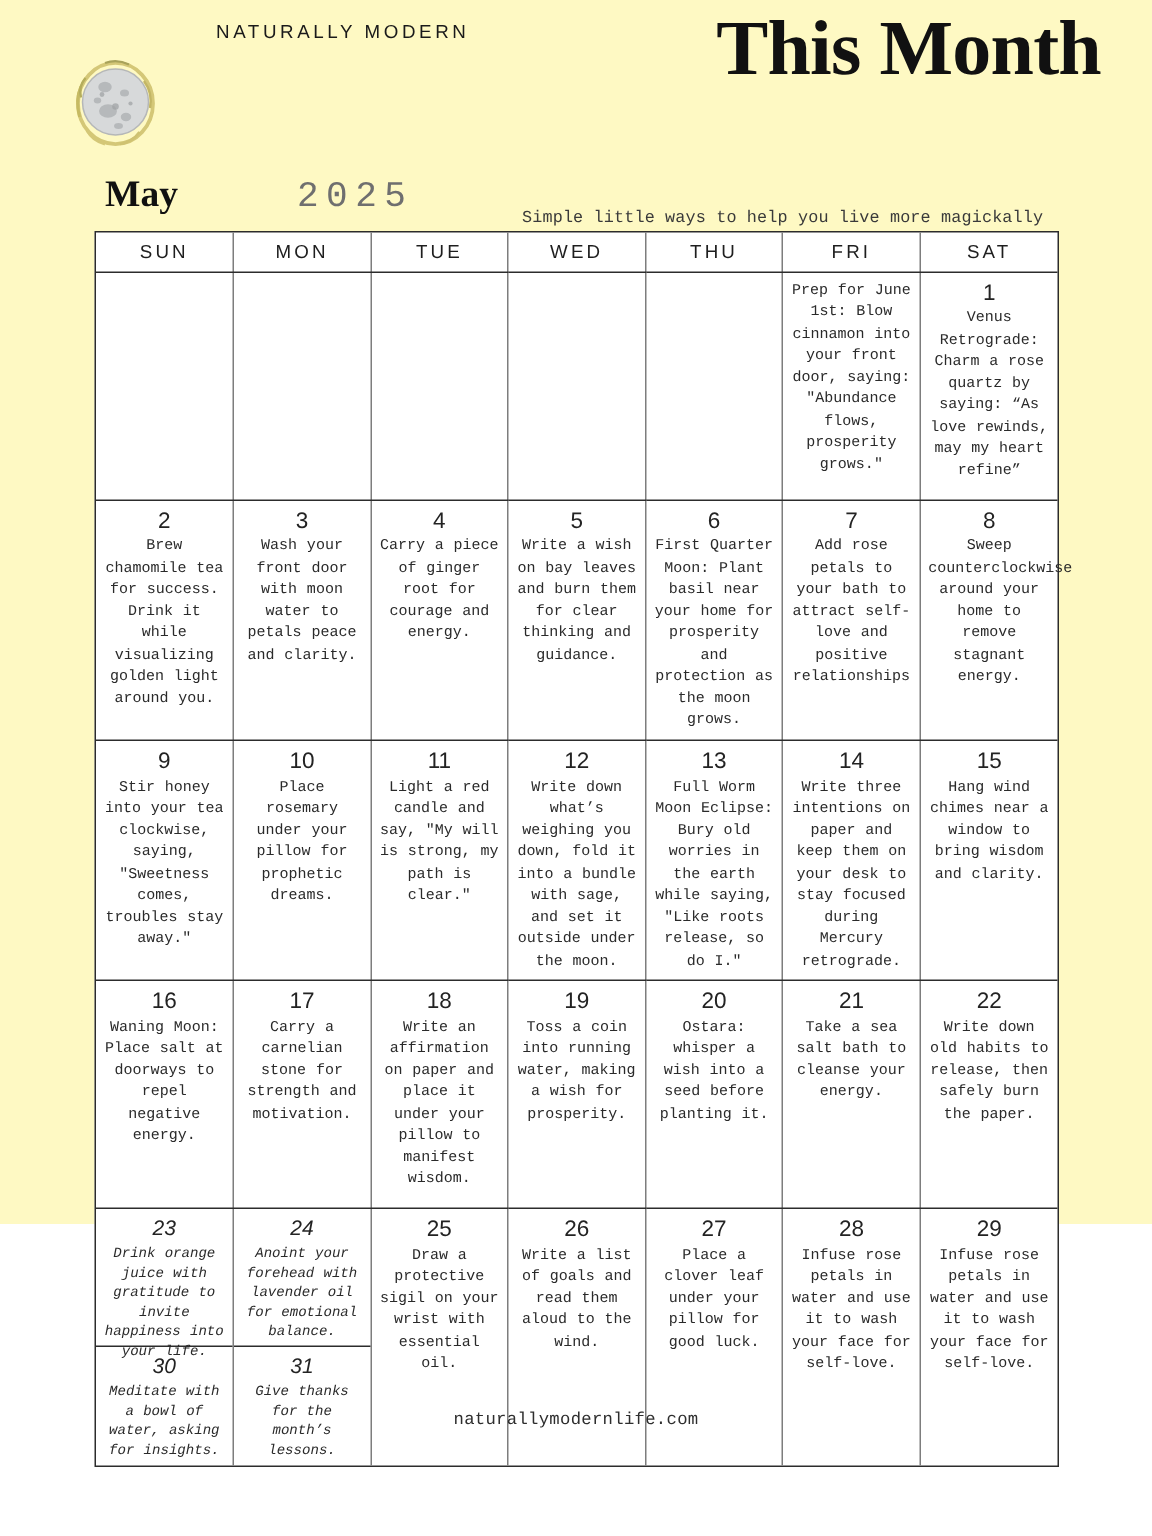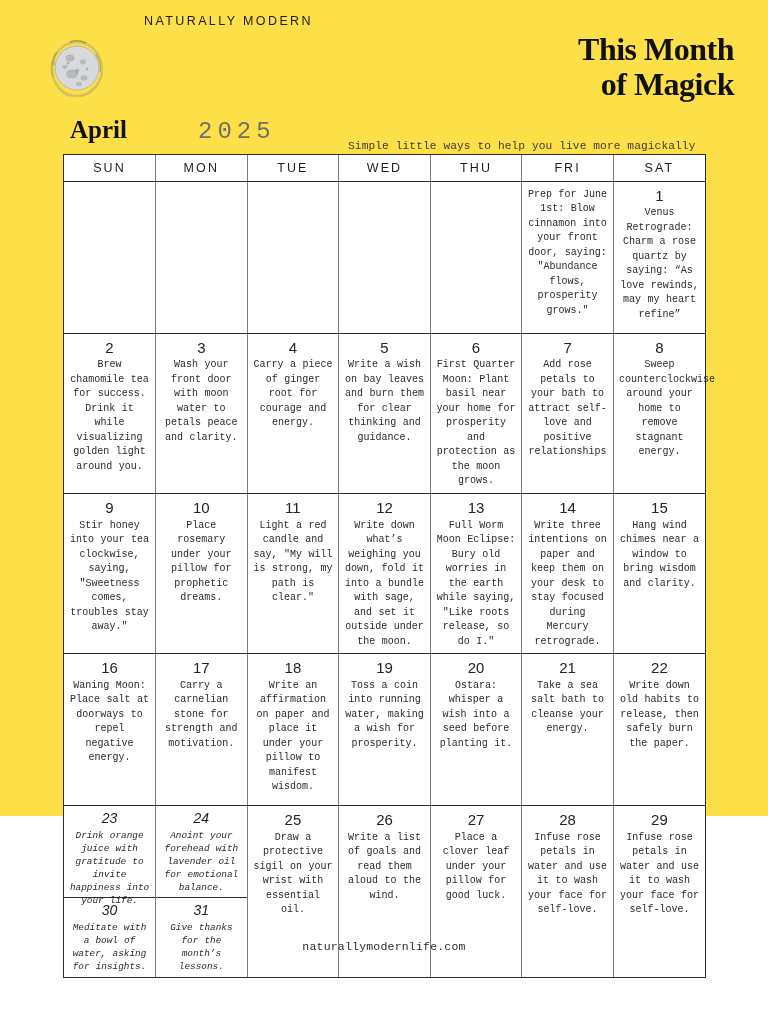--- a/index.html
+++ b/index.html
@@ -8,21 +8,21 @@
     height: 1024px;
     background: #ffffff;
     font-family: "Liberation Sans", sans-serif;
     color: #222;
     overflow: hidden;
   }
   .page {
     position: relative;
     width: 768px;
     height: 816px;
-    background: #fde047;
+    background: #fef9c3;
   }
 
   
   .header {
     position: absolute;
     top: 0; left: 0; right: 0;
     height: 112px;
   }
   .brand {
     position: absolute;
@@ -56,25 +56,25 @@
     position: absolute;
     left: 26px;
     top: 24px;
     width: 58px;
     height: 60px;
   }
 
   .title-block {
     position: absolute;
     right: 34px;
-    top: 32px;
-    text-align: right;
+    top: 5px;
+    text-align: left;
     font-family: "Liberation Serif", serif;
     font-weight: bold;
-    font-size: 32px;
+    font-size: 52px;
     line-height: 1.08;
     color: #111;
     letter-spacing: -0.5px;
   }
 
   
   .subhead {
     position: absolute;
     top: 116px;
     left: 0; right: 0;
@@ -232,26 +232,25 @@
           <circle cx="20" cy="25" r="1.6"></circle>
           <circle cx="29" cy="33" r="2.2"></circle>
           <circle cx="39" cy="31" r="1.4"></circle>
         </g>
       </svg>
       <div class="brand-tagline">NATURALLY MODERN</div>
     </div>
 
     <div class="title-block">
       <div>This Month</div>
-      <div>of Magick</div>
     </div>
   </div>
 
   <div class="subhead">
-    <div class="month-name">April</div>
+    <div class="month-name">May</div>
     <div class="year-name">2025</div>
     <div class="tagline-right">Simple little ways to help you live more magickally</div>
   </div>
 
   <div class="calendar">
     <table class="cal">
       <thead>
         <tr>
           <th>SUN</th>
           <th>MON</th>

